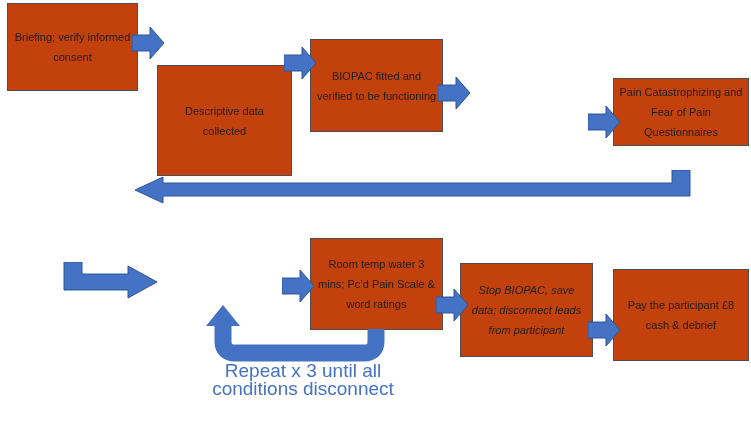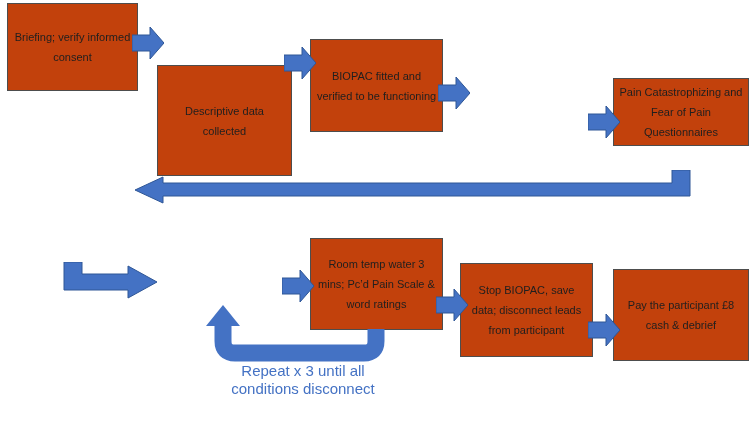--- a/index.html
+++ b/index.html
@@ -30,21 +30,21 @@
     box-sizing: border-box;
   }
   .b1  { left: 7px;   top: 3px;   width: 131px; height: 88px; }
   .b2  { left: 157px; top: 20px;  width: 135px; height: 111px; margin-top: 45px; }
   .b3  { left: 310px; top: 39px;  width: 133px; height: 93px; }
   .b4  { left: 461px; top: 55px;  width: 132px; height: 92px; }
   .b5  { left: 613px; top: 78px;  width: 136px; height: 68px; }
   .b6  { left: 7px;   top: 170px; width: 131px; height: 92px; }
   .b7  { left: 155px; top: 215px; width: 133px; height: 92px; }
   .b8  { left: 310px; top: 238px; width: 133px; height: 92px; }
-  .b9  { left: 460px; top: 263px; width: 133px; height: 94px; }
+  .b9  { left: 460px; top: 263px; width: 133px; height: 94px; font-style: italic; }
   .b10 { left: 613px; top: 269px; width: 136px; height: 92px; }
 
   .arrow { position: absolute; }
   .arrow polygon {
     fill: var(--arrow-fill, #4472C4);
     stroke: var(--arrow-stroke, #2E5696);
     stroke-width: 1;
     stroke-linejoin: miter;
   }
   .arrow path {
@@ -63,21 +63,21 @@
   .elbow-arrow  { left: 58px;  top: 262px; }
   .loop-arrow   { left: 193px; top: 298px; }
 
   .loop-label {
     position: absolute;
     left: 203px;
     top: 362px;
     width: 200px;
     text-align: center;
     color: var(--loop-text, #4472C4);
-    font-size: 15px;
+    font-size: 19px;
     line-height: 18px;
   }
 </style>
 </head>
 <body>
 
 <div class="canvas">
 
   <div class="box b1">Briefing; verify informed consent</div>
   <div class="box b2">Descriptive data collected</div>

